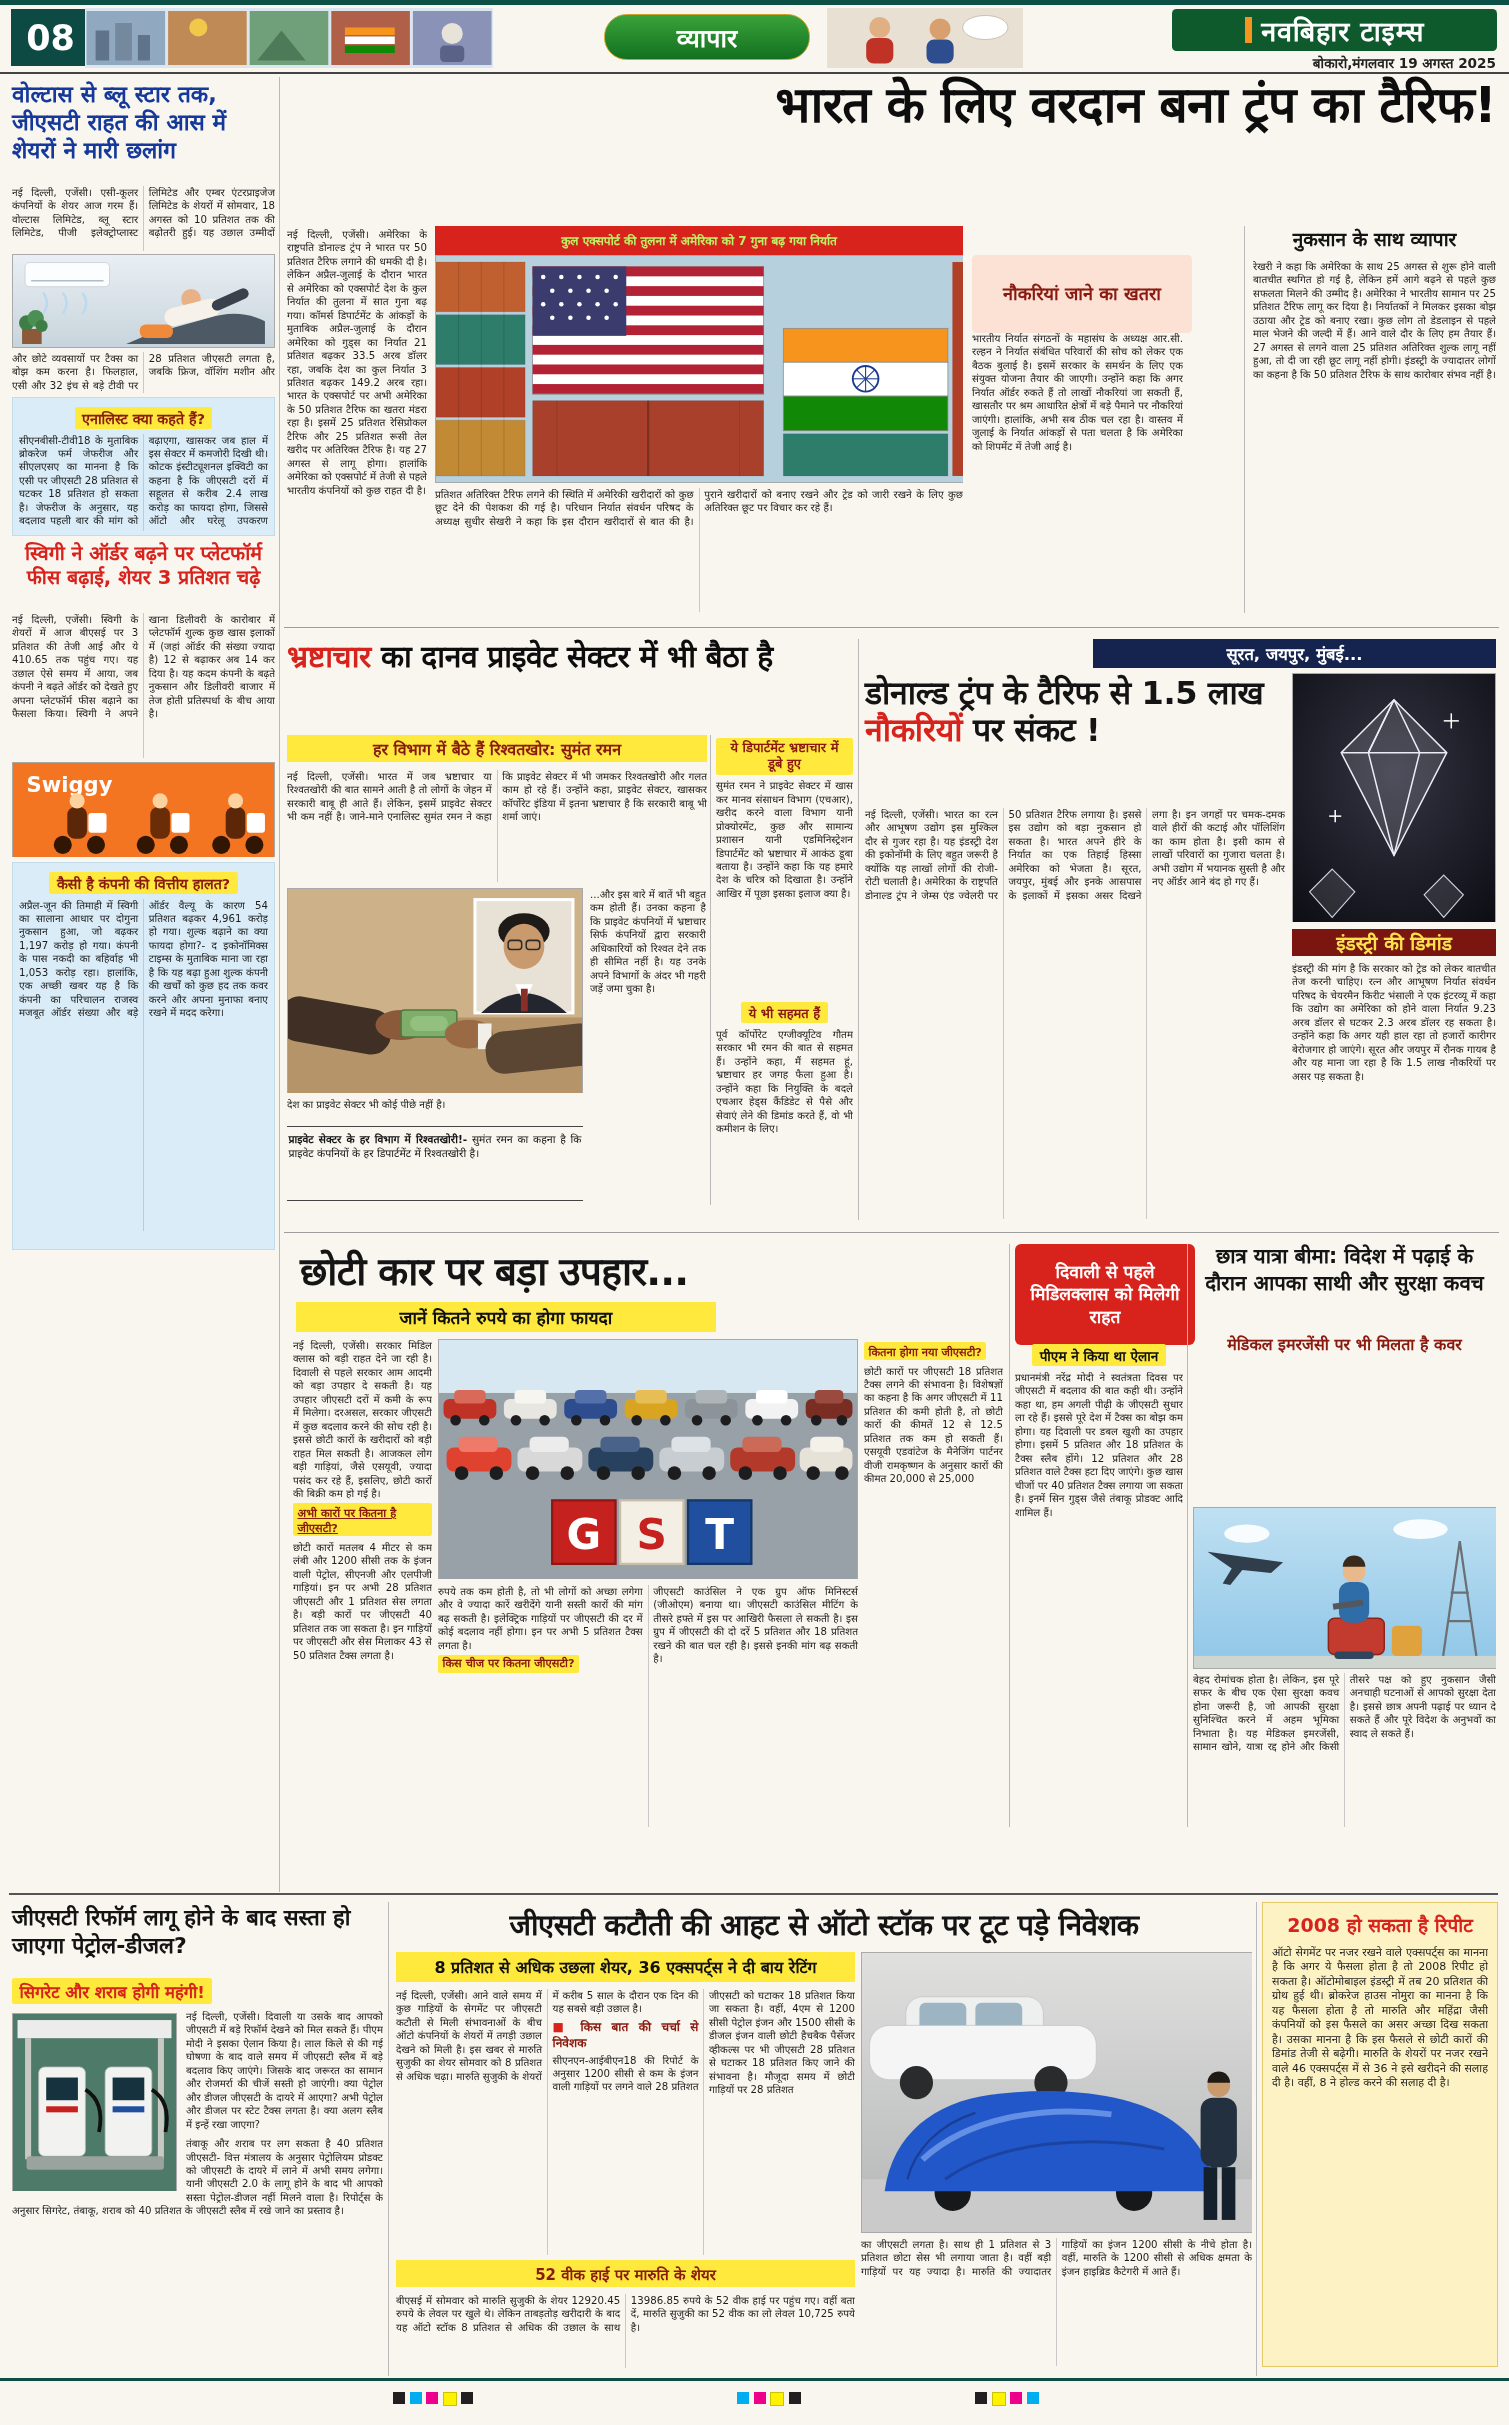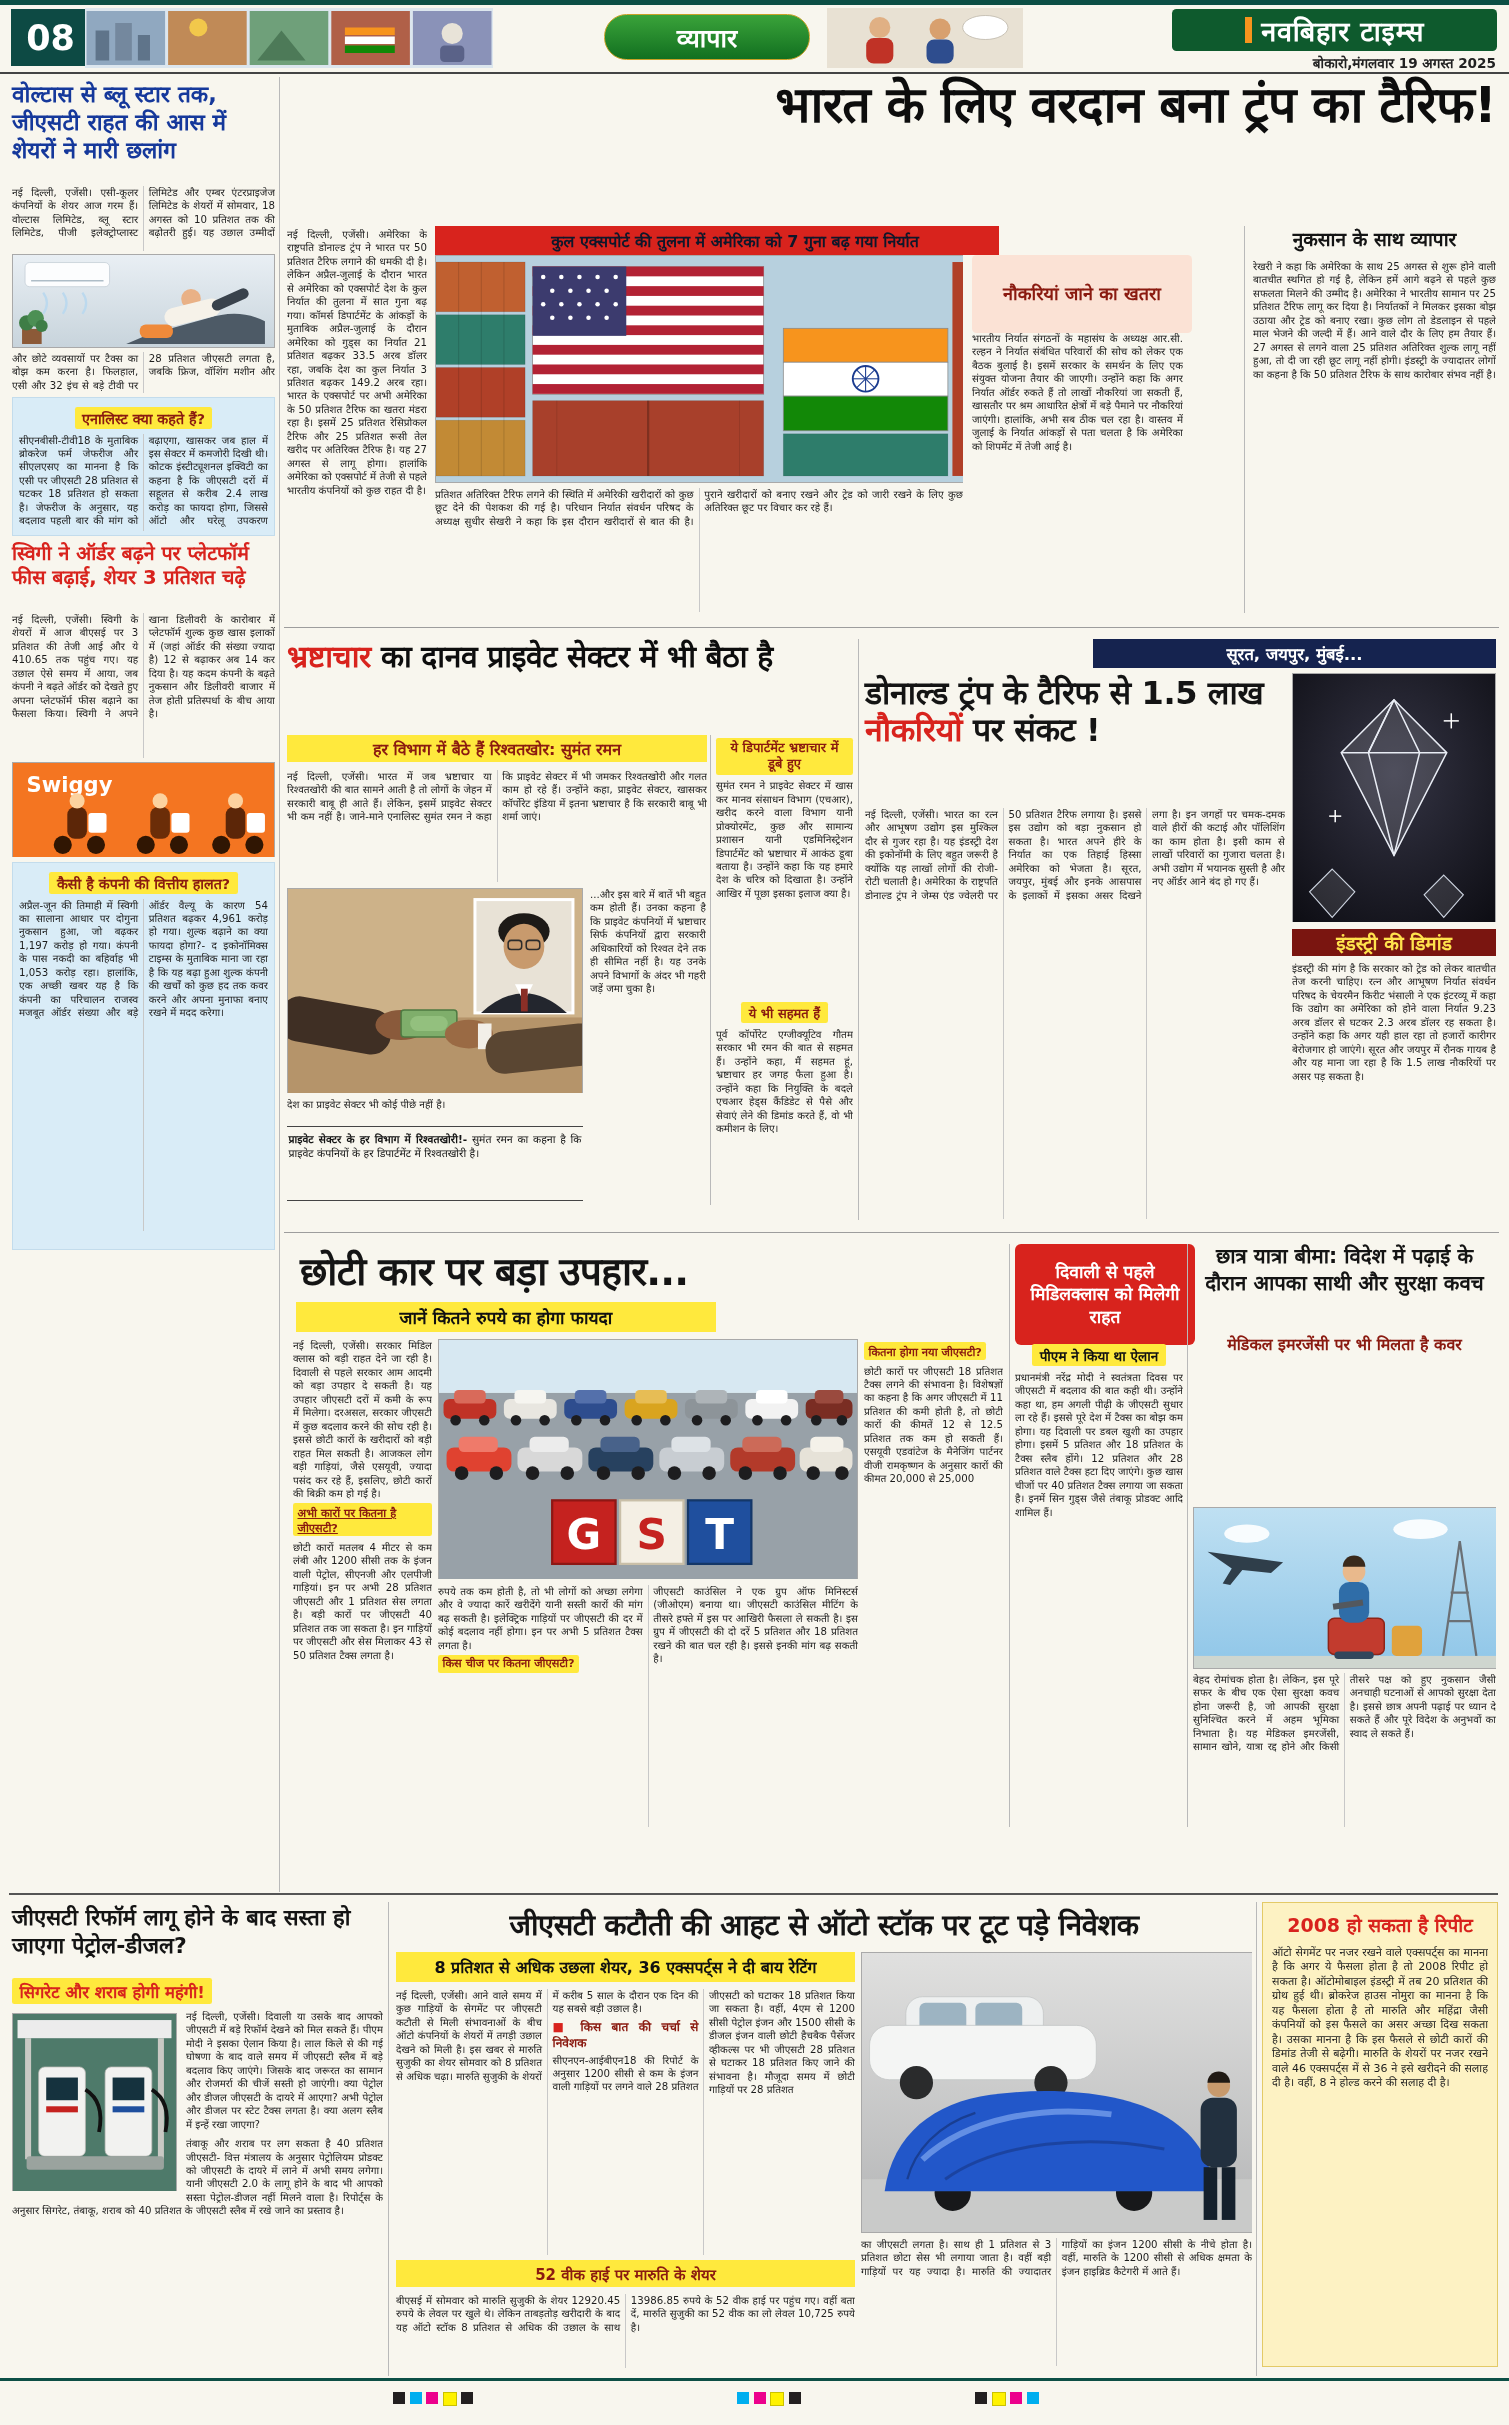--- a/index.html
+++ b/index.html
@@ -12,21 +12,21 @@
   .rule-v{background:#b9b9b9;width:0.8px;}
   .rule-h{background:#9d9d9d;height:0.8px;}
   .center{text-align:center;}
   .chip{display:inline-block;background:#ffe93d;color:#8a1a10;font-weight:bold;padding:1.5px 7.5px;border-radius:2.3px;}
   .chip-wrap{text-align:center;margin:3px 0 4.5px 0;}
   .headline-main{font-size:50px;font-weight:800;letter-spacing:-0.8px;text-align:right;color:#0d0d0d;line-height:1.05;}
   .headline-blue{font-size:22.6px;font-weight:bold;color:#15389b;line-height:1.25;}
   .headline-red{font-size:19.6px;font-weight:bold;color:#d8231d;line-height:1.25;}
   .headline-sec{font-size:30px;font-weight:800;line-height:1.18;color:#0d0d0d;letter-spacing:-0.4px;}
   .banner-yellow{background:#ffe93d;color:#111;font-weight:bold;display:flex;align-items:center;justify-content:center;}
-  .caption-red{background:#d8231d;color:#0f172a;font-weight:bold;display:flex;align-items:center;justify-content:center;font-size:16px;padding-left:36px;}
+  .caption-red{background:#d8231d;color:#bef264;font-weight:bold;display:flex;align-items:center;justify-content:center;font-size:12px;}
   .strap-dark{background:#15234f;color:#fff;font-weight:bold;display:flex;align-items:center;justify-content:center;font-size:16.6px;}
   .box-pink{background:#fbe2d5;color:#8a1a10;font-weight:bold;border-radius:4.5px;display:flex;align-items:center;justify-content:center;text-align:center;font-size:18px;line-height:1.25;padding:4.5px;}
   .box-red{background:#d8231d;color:#fff;font-weight:bold;border-radius:6px;display:flex;align-items:center;justify-content:center;text-align:center;font-size:17.4px;line-height:1.3;padding:6px;}
   .panel-blue{background:#d9ecf7;border:0.8px solid #c3dcec;padding:6px;box-sizing:border-box;}
   .panel-yellow{background:#fdf2c3;border:0.8px solid #e3ca67;box-sizing:border-box;padding:9px;}
   .quote{border-top:1.5px solid #444;border-bottom:1.5px solid #444;padding:4.5px 1.5px;font-size:10.6px;line-height:1.35;text-align:justify;}
   .bullet-head{color:#8a1a10;font-weight:bold;font-size:12px;margin:4.5px 0 1.5px 0;}
   .bullet-head::before{content:"■ ";color:#d8231d;}
   svg{display:block;}
   .img-frame{border:0.8px solid #a9a9a9;box-sizing:border-box;}
@@ -122,21 +122,21 @@
     </svg>
   </div>
 
   <div class="abs body-text cols2 clip" style="left:12px;top:352px;width:263px;height:41px;">और छोटे व्यवसायों पर टैक्स का बोझ कम करना है। फिलहाल, एसी और 32 इंच से बड़े टीवी पर 28 प्रतिशत जीएसटी लगता है, जबकि फ्रिज, वॉशिंग मशीन और छोटे टीवी पर 18 प्रतिशत टैक्स है।</div>
 
   <div class="abs panel-blue" style="left:12px;top:397px;width:263px;height:139px;">
     <div class="chip-wrap"><span class="chip" style="font-size:14.3px;">एनालिस्ट क्या कहते हैं?</span></div>
     <div class="body-text cols2 clip" style="height:97px;">सीएनबीसी-टीवी18 के मुताबिक ब्रोकरेज फर्म जेफरीज और सीएलएसए का मानना है कि एसी पर जीएसटी 28 प्रतिशत से घटकर 18 प्रतिशत हो सकता है। जेफरीज के अनुसार, यह बदलाव पहली बार की मांग को बढ़ाएगा, खासकर जब हाल में इस सेक्टर में कमजोरी दिखी थी। कोटक इंस्टीट्यूशनल इक्विटी का कहना है कि जीएसटी दरों में सहूलत से करीब 2.4 लाख करोड़ का फायदा होगा, जिससे ऑटो और घरेलू उपकरण कंपनियों को सबसे ज्यादा लाभ मिलेगा।</div>
   </div>
 
-  <div class="abs headline-red" style="left:12px;top:542px;width:263px;height:66px;">स्विगी ने ऑर्डर बढ़ने पर प्लेटफॉर्म फीस बढ़ाई, शेयर 3 प्रतिशत चढ़े</div>
+  <div class="abs headline-red" style="left:12px;top:542px;width:263px;height:66px;text-align:center;">स्विगी ने ऑर्डर बढ़ने पर प्लेटफॉर्म फीस बढ़ाई, शेयर 3 प्रतिशत चढ़े</div>
   <div class="abs body-text cols2 clip" style="left:12px;top:613px;width:263px;height:145px;">नई दिल्ली, एजेंसी। स्विगी के शेयरों में आज बीएसई पर 3 प्रतिशत की तेजी आई और ये 410.65 तक पहुंच गए। यह उछाल ऐसे समय में आया, जब कंपनी ने बढ़ते ऑर्डर को देखते हुए अपना प्लेटफॉर्म फीस बढ़ाने का फैसला किया। स्विगी ने अपने खाना डिलीवरी के कारोबार में प्लेटफॉर्म शुल्क कुछ खास इलाकों में (जहां ऑर्डर की संख्या ज्यादा है) 12 से बढ़ाकर अब 14 कर दिया है। यह कदम कंपनी के बढ़ते नुकसान और डिलीवरी बाजार में तेज होती प्रतिस्पर्धा के बीच आया है।</div>
 
   <div class="abs img-frame" style="left:12px;top:762px;width:263px;height:95px;">
     <svg width="261" height="94" viewBox="0 0 346 124" preserveAspectRatio="none">
       <rect width="346" height="124" fill="#f47521"></rect>
       <text x="18" y="38" font-size="28" font-weight="bold" fill="#ffffff">Swiggy</text>
       <g>
           <circle cx="66" cy="108" r="12" fill="#301603"></circle>
           <circle cx="110" cy="108" r="12" fill="#301603"></circle>
           <rect x="72" y="58" width="26" height="42" rx="10" fill="#5c2608"></rect>

